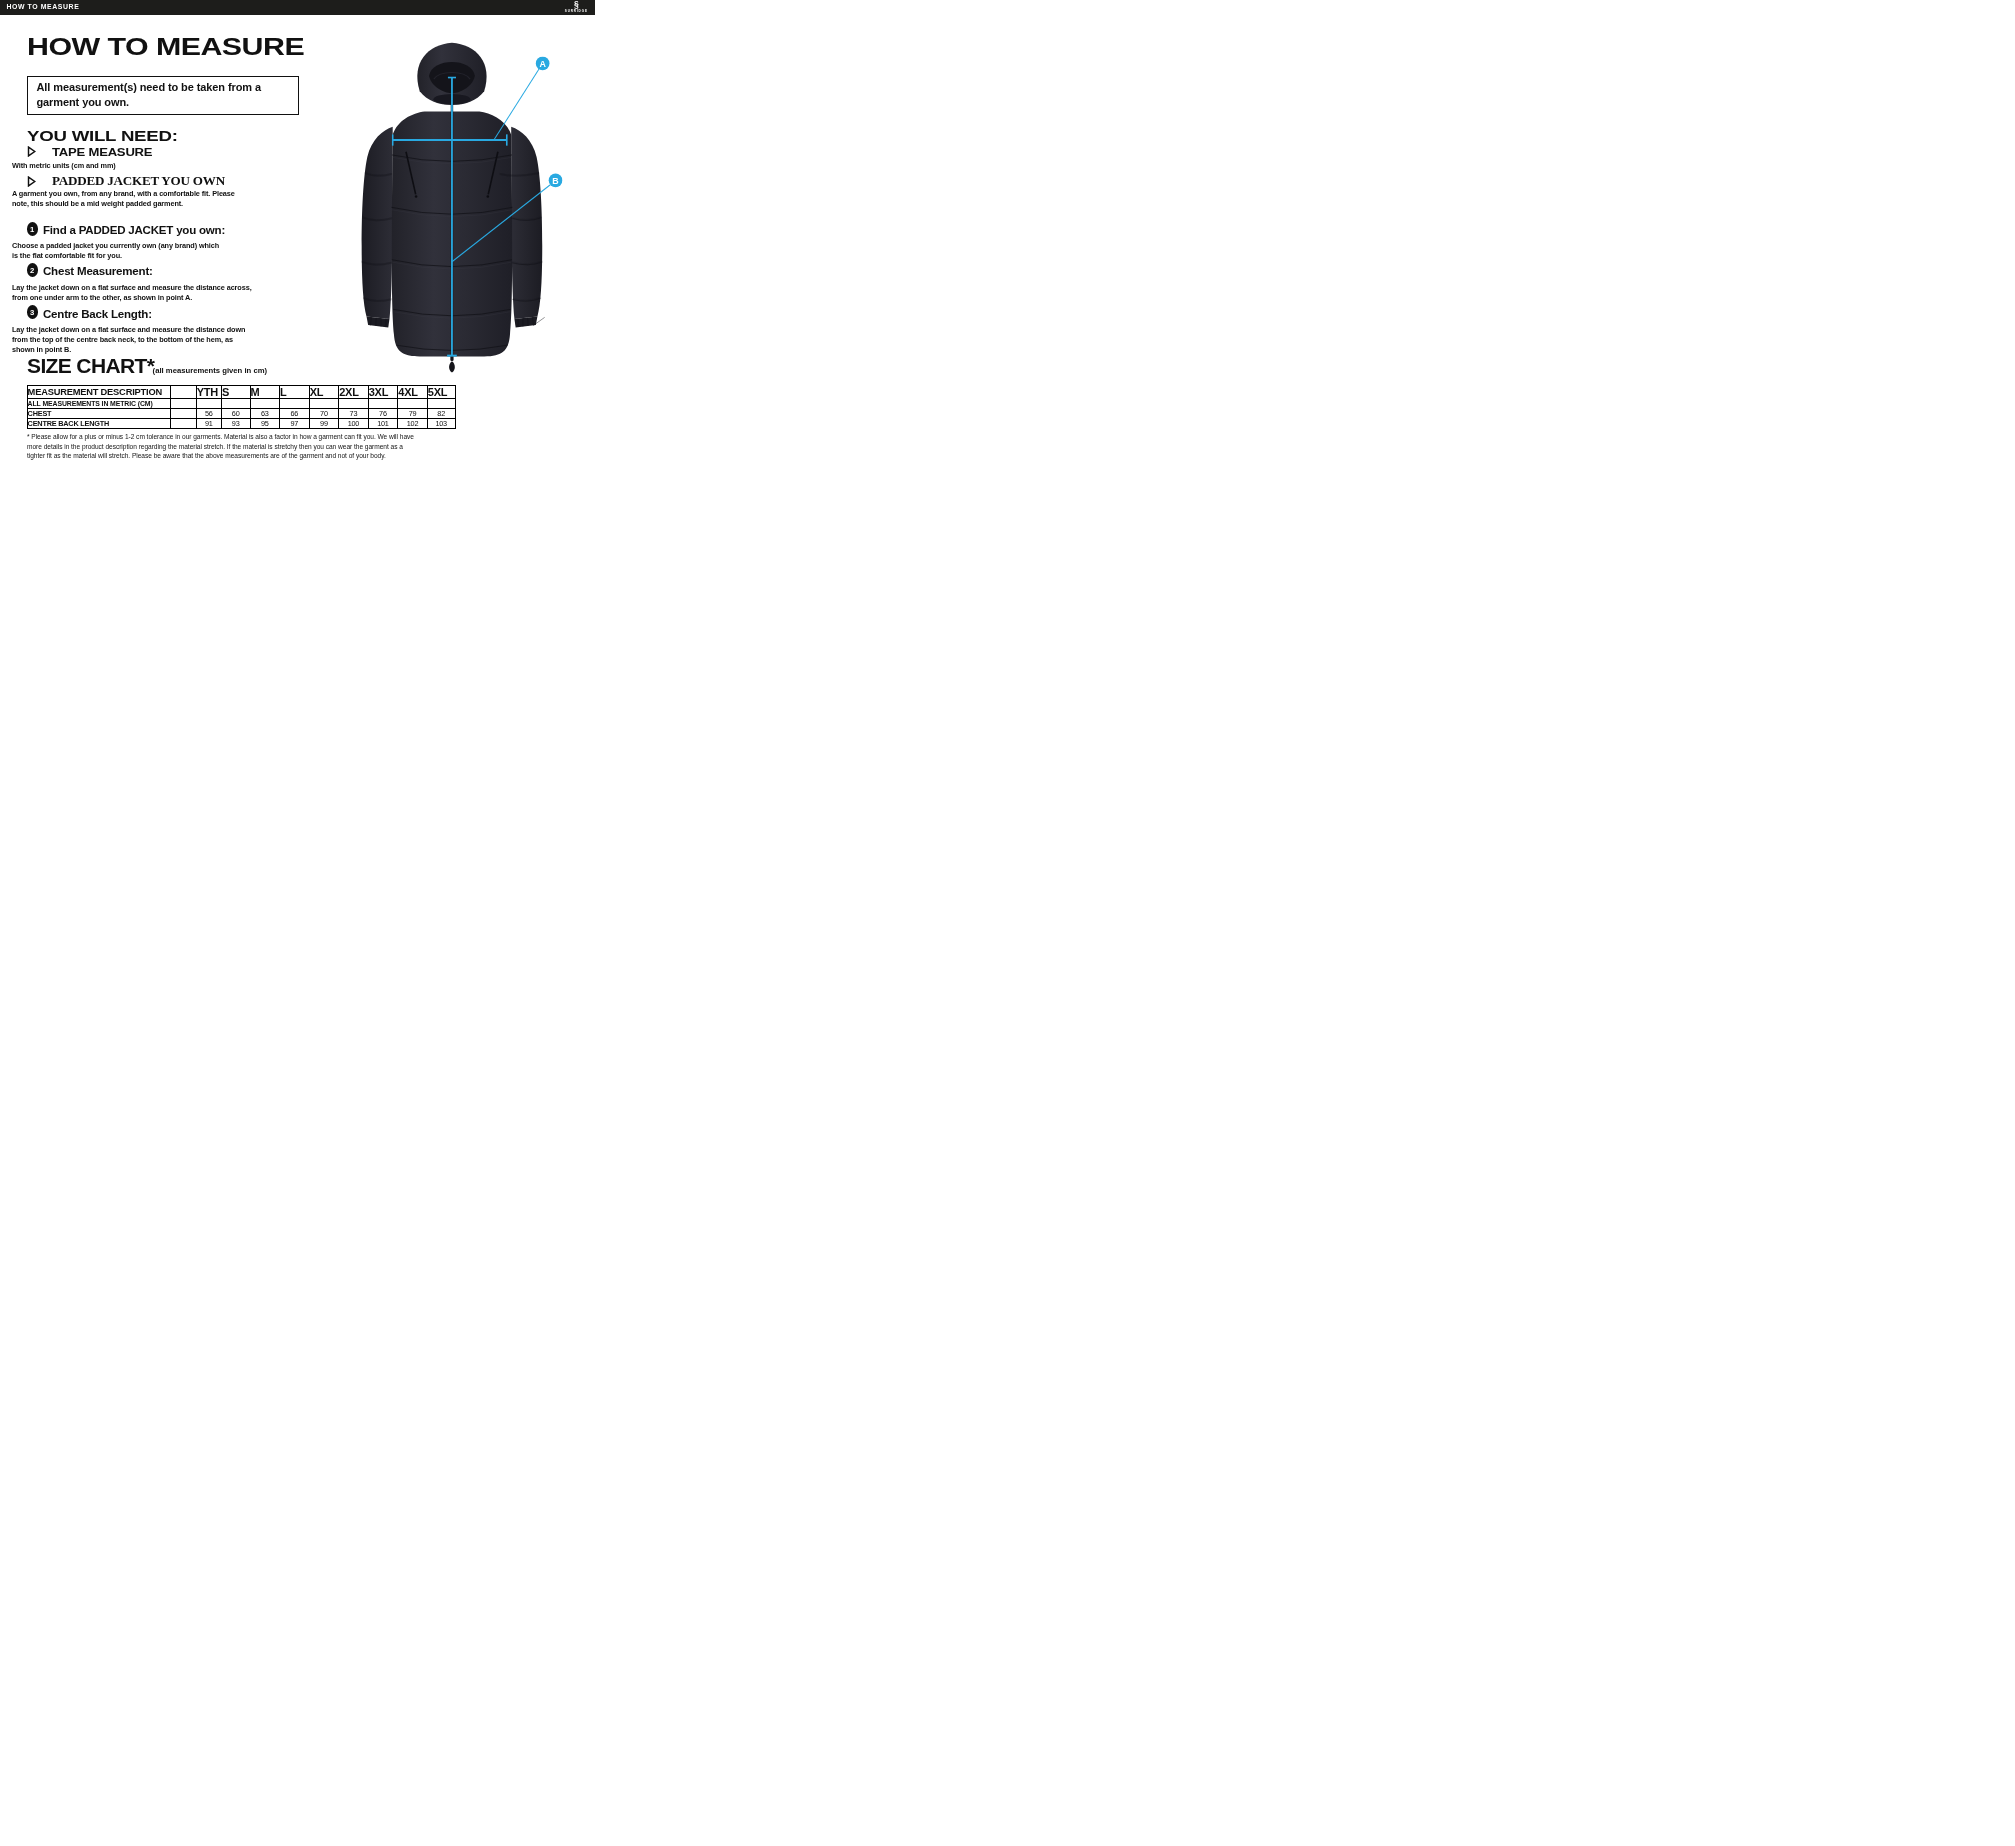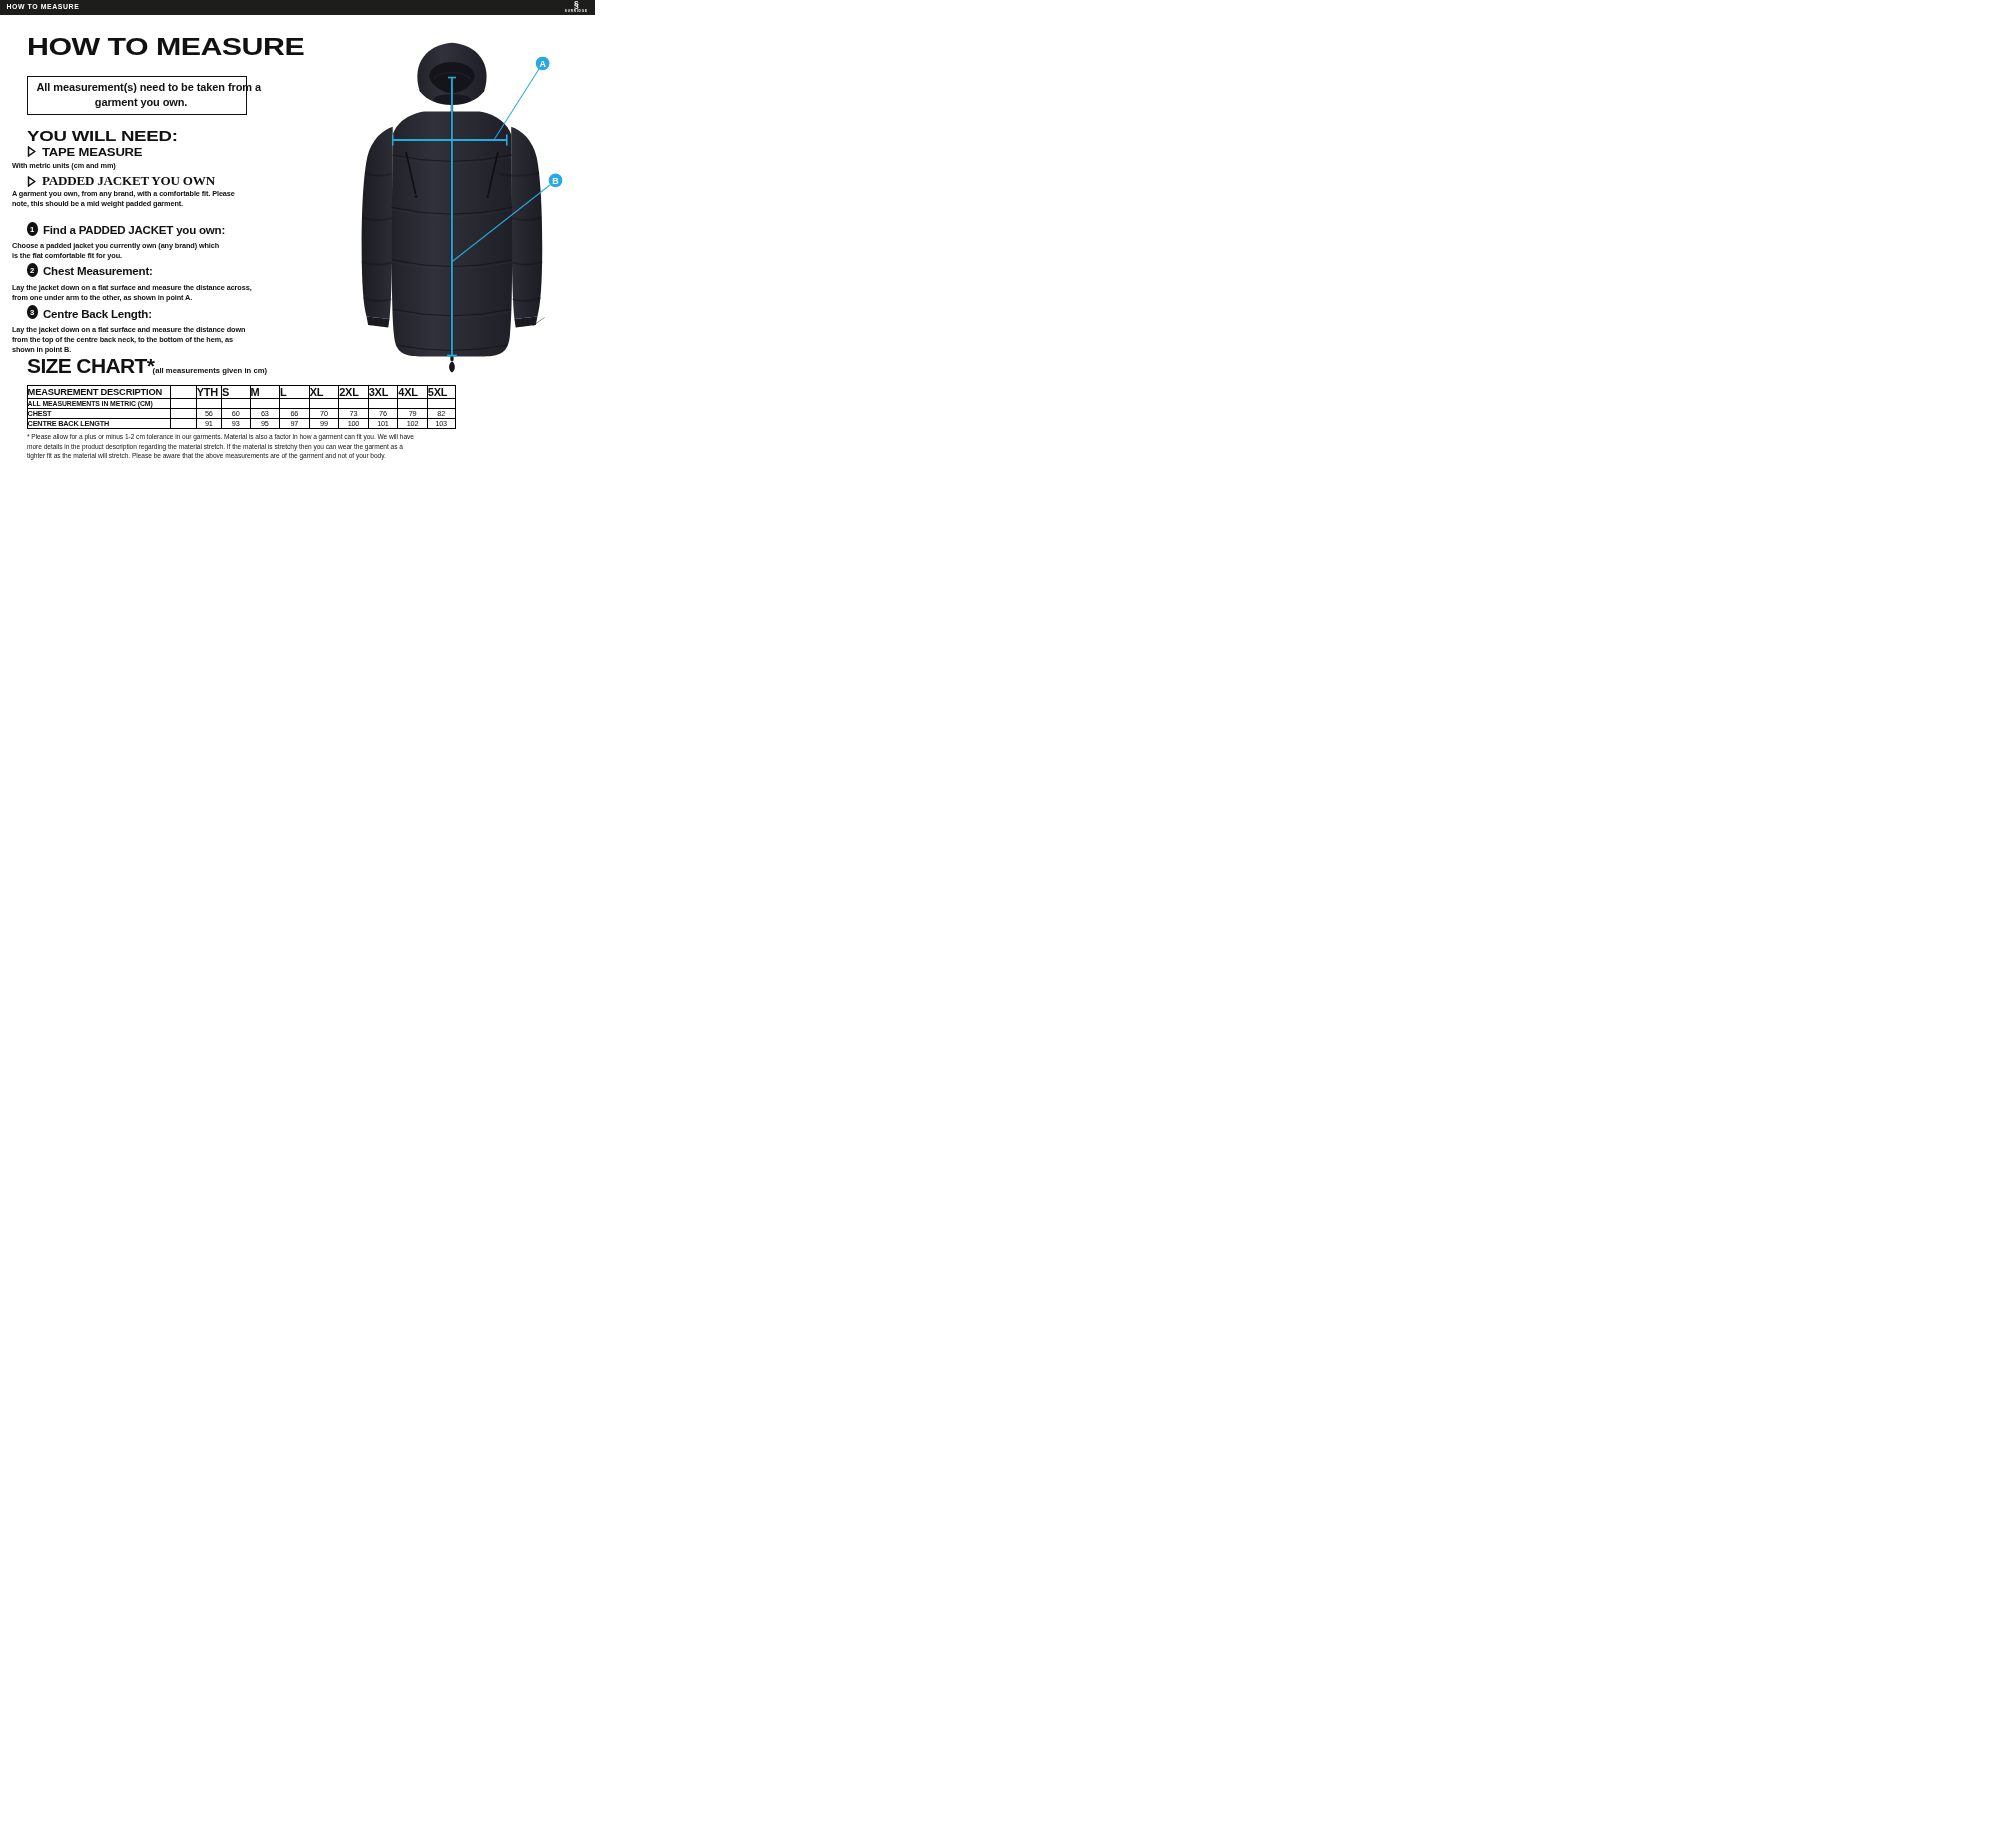--- a/index.html
+++ b/index.html
@@ -8,24 +8,24 @@
 
   
   .topbar{position:absolute;left:0;top:0;width:100%;height:14.5px;background:#1d1d1b;}
   .topbar-title{position:absolute;left:6.4px;top:3.2px;font-size:6.9px;font-weight:bold;color:#fff;letter-spacing:0.6px;}
   .brand{position:absolute;right:3.2px;top:0;width:31px;text-align:center;color:#fff;line-height:1;}
   .brand-mark{display:block;font-size:8.5px;font-weight:bold;height:9.3px;margin-top:0.4px;}
   .brand-name{display:block;font-size:3px;font-weight:bold;letter-spacing:0.9px;}
 
   
   .h1{position:absolute;left:26.6px;top:36px;font-size:23px;font-weight:bold;line-height:1;letter-spacing:-0.4px;white-space:nowrap;transform:scaleX(1.32);transform-origin:0 50%;}
-  .note-box{position:absolute;left:26.6px;top:76px;width:220px;height:39px;border:1.6px solid #111;box-sizing:border-box;padding:3.2px 0 0 8.9px;text-align:center;}
+  .note-box{position:absolute;left:26.6px;top:76px;width:272px;height:39px;border:1.6px solid #111;box-sizing:border-box;padding:3.2px 0 0 8.9px;}
   .note-line{font-size:11px;font-weight:bold;line-height:15.3px;letter-spacing:-0.1px;white-space:nowrap;}
   .ywn-h{position:absolute;left:26.6px;top:128px;font-size:15.3px;font-weight:bold;line-height:1;letter-spacing:-0.2px;white-space:nowrap;transform:scaleX(1.22);transform-origin:0 50%;}
-  .item-row{position:absolute;left:27px;display:flex;align-items:center;gap:6px;}
+  .item-row{position:absolute;left:27px;display:flex;align-items:center;gap:16px;}
   .tri{width:8.9px;height:11px;flex:0 0 auto;}
   .item-title{font-size:11.7px;font-weight:bold;letter-spacing:-0.2px;white-space:nowrap;transform:scaleX(1.12);transform-origin:0 50%;}
   .body-lines{position:absolute;left:12px;font-size:7.3px;font-weight:bold;line-height:10px;letter-spacing:-0.1px;white-space:nowrap;}
   .step-badge{position:absolute;left:26.6px;width:11.3px;height:14px;background:#111;border-radius:50%;color:#fff;font-size:7.7px;font-weight:bold;display:flex;align-items:center;justify-content:center;}
   .step-title{position:absolute;left:43px;font-size:10.5px;font-weight:bold;letter-spacing:-0.2px;white-space:nowrap;transform:scaleX(1.1);transform-origin:0 50%;}
   .sc-head{position:absolute;left:26.6px;top:356px;display:flex;align-items:baseline;gap:4.8px;}
   .sc-title{font-size:20px;font-weight:bold;line-height:1;letter-spacing:-0.6px;white-space:nowrap;transform:scaleX(1.05);transform-origin:0 60%;}
   .sc-sub{font-size:7.7px;font-weight:bold;white-space:nowrap;text-align:center;}
 
   

